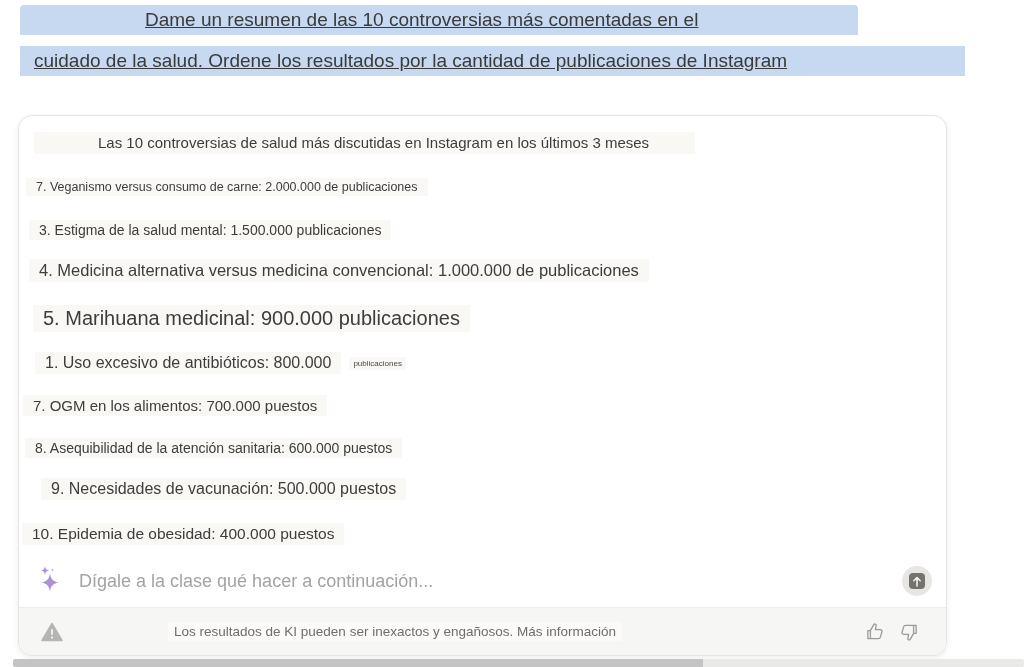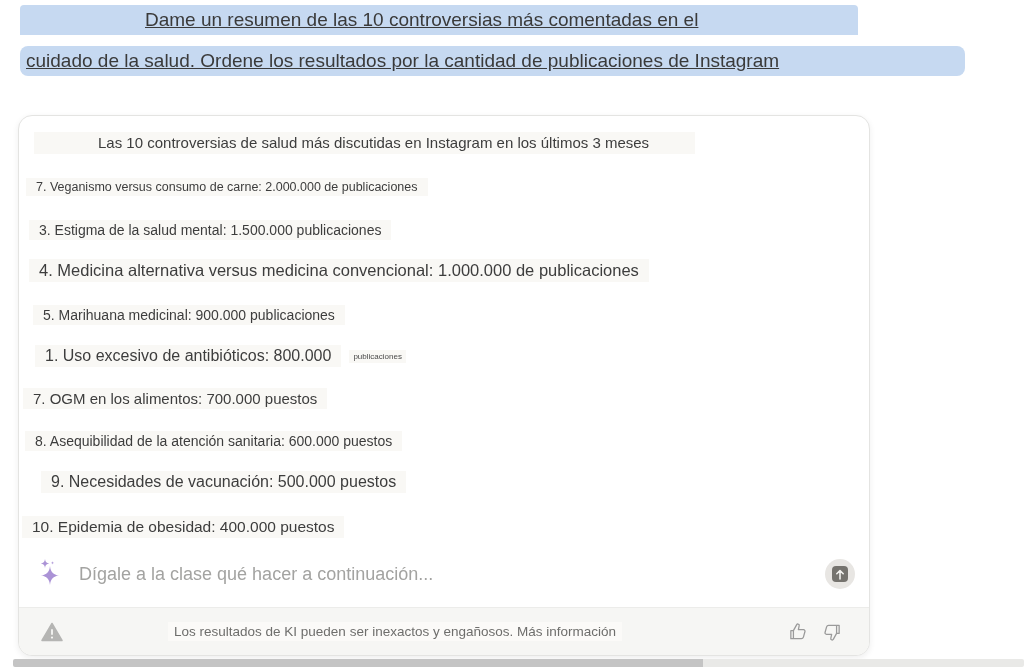--- a/index.html
+++ b/index.html
@@ -17,28 +17,28 @@
   .prompt-line {
     background: #c6d9f1;
     color: #3a3a3a;
     font-size: 19px;
     line-height: 30px;
     white-space: nowrap;
     display: block;
     text-decoration: underline;
   }
   .prompt-line-1 { width: 838px; padding-left: 125px; margin-bottom: 11px; border-radius: 4px 4px 0 0; }
-  .prompt-line-2 { width: 945px; padding-left: 6px; margin-bottom: 4px; border-radius: 8px; }
+  .prompt-line-2 { width: 945px; padding-left: 14px; margin-bottom: 4px; }
   .prompt-line-3 { width: 590px; padding-left: 2px; border-radius: 0 0 6px 4px; }
 
   
   .card {
     position: absolute;
     left: 18px; top: 115px;
-    width: 852px; height: 541px;
+    width: 929px; height: 541px;
     background: #ffffff;
     border: 1px solid #e4e4e2;
     border-radius: 14px;
     box-shadow: 0 2px 6px rgba(0,0,0,0.07);
     display: flex;
     flex-direction: column;
     overflow: hidden;
   }
 
   .card-body { flex: 1 1 auto; padding-top: 16px; }
@@ -51,21 +51,21 @@
     line-height: 20px;
     padding: 1px 46px 1px 64px;
   }
 
   .item { white-space: nowrap; }
   .item .hl { padding: 2px 10px; }
   .item-1  { margin: 17px 0 0 22px; font-size: 16px; }
   .item-2  { margin: 24px 0 0 7px;  font-size: 12.5px; }
   .item-3  { margin: 24px 0 0 10px; font-size: 14px; }
   .item-4  { margin: 19px 0 0 10px; font-size: 16.5px; text-decoration: underline; }
-  .item-5  { margin: 23px 0 12px 14px; font-size: 14px; }
+  .item-5  { margin: 23px 0 12px 14px; font-size: 20px; }
   .item-6  { margin: 20px 0 0 16px; font-size: 16px; }
   .item-7  { margin: 21px 0 0 4px;  font-size: 15px; }
   .item-8  { margin: 22px 0 0 6px;  font-size: 14px; }
   .item-9  { margin: 20px 0 0 22px; font-size: 16px; }
   .item-10 { margin: 23px 0 0 3px;  font-size: 15.5px; }
   .item-suffix {
     font-size: 8px;
     color: #4a4a4a;
     background: #f9f8f5;
     padding: 2px 4px;

